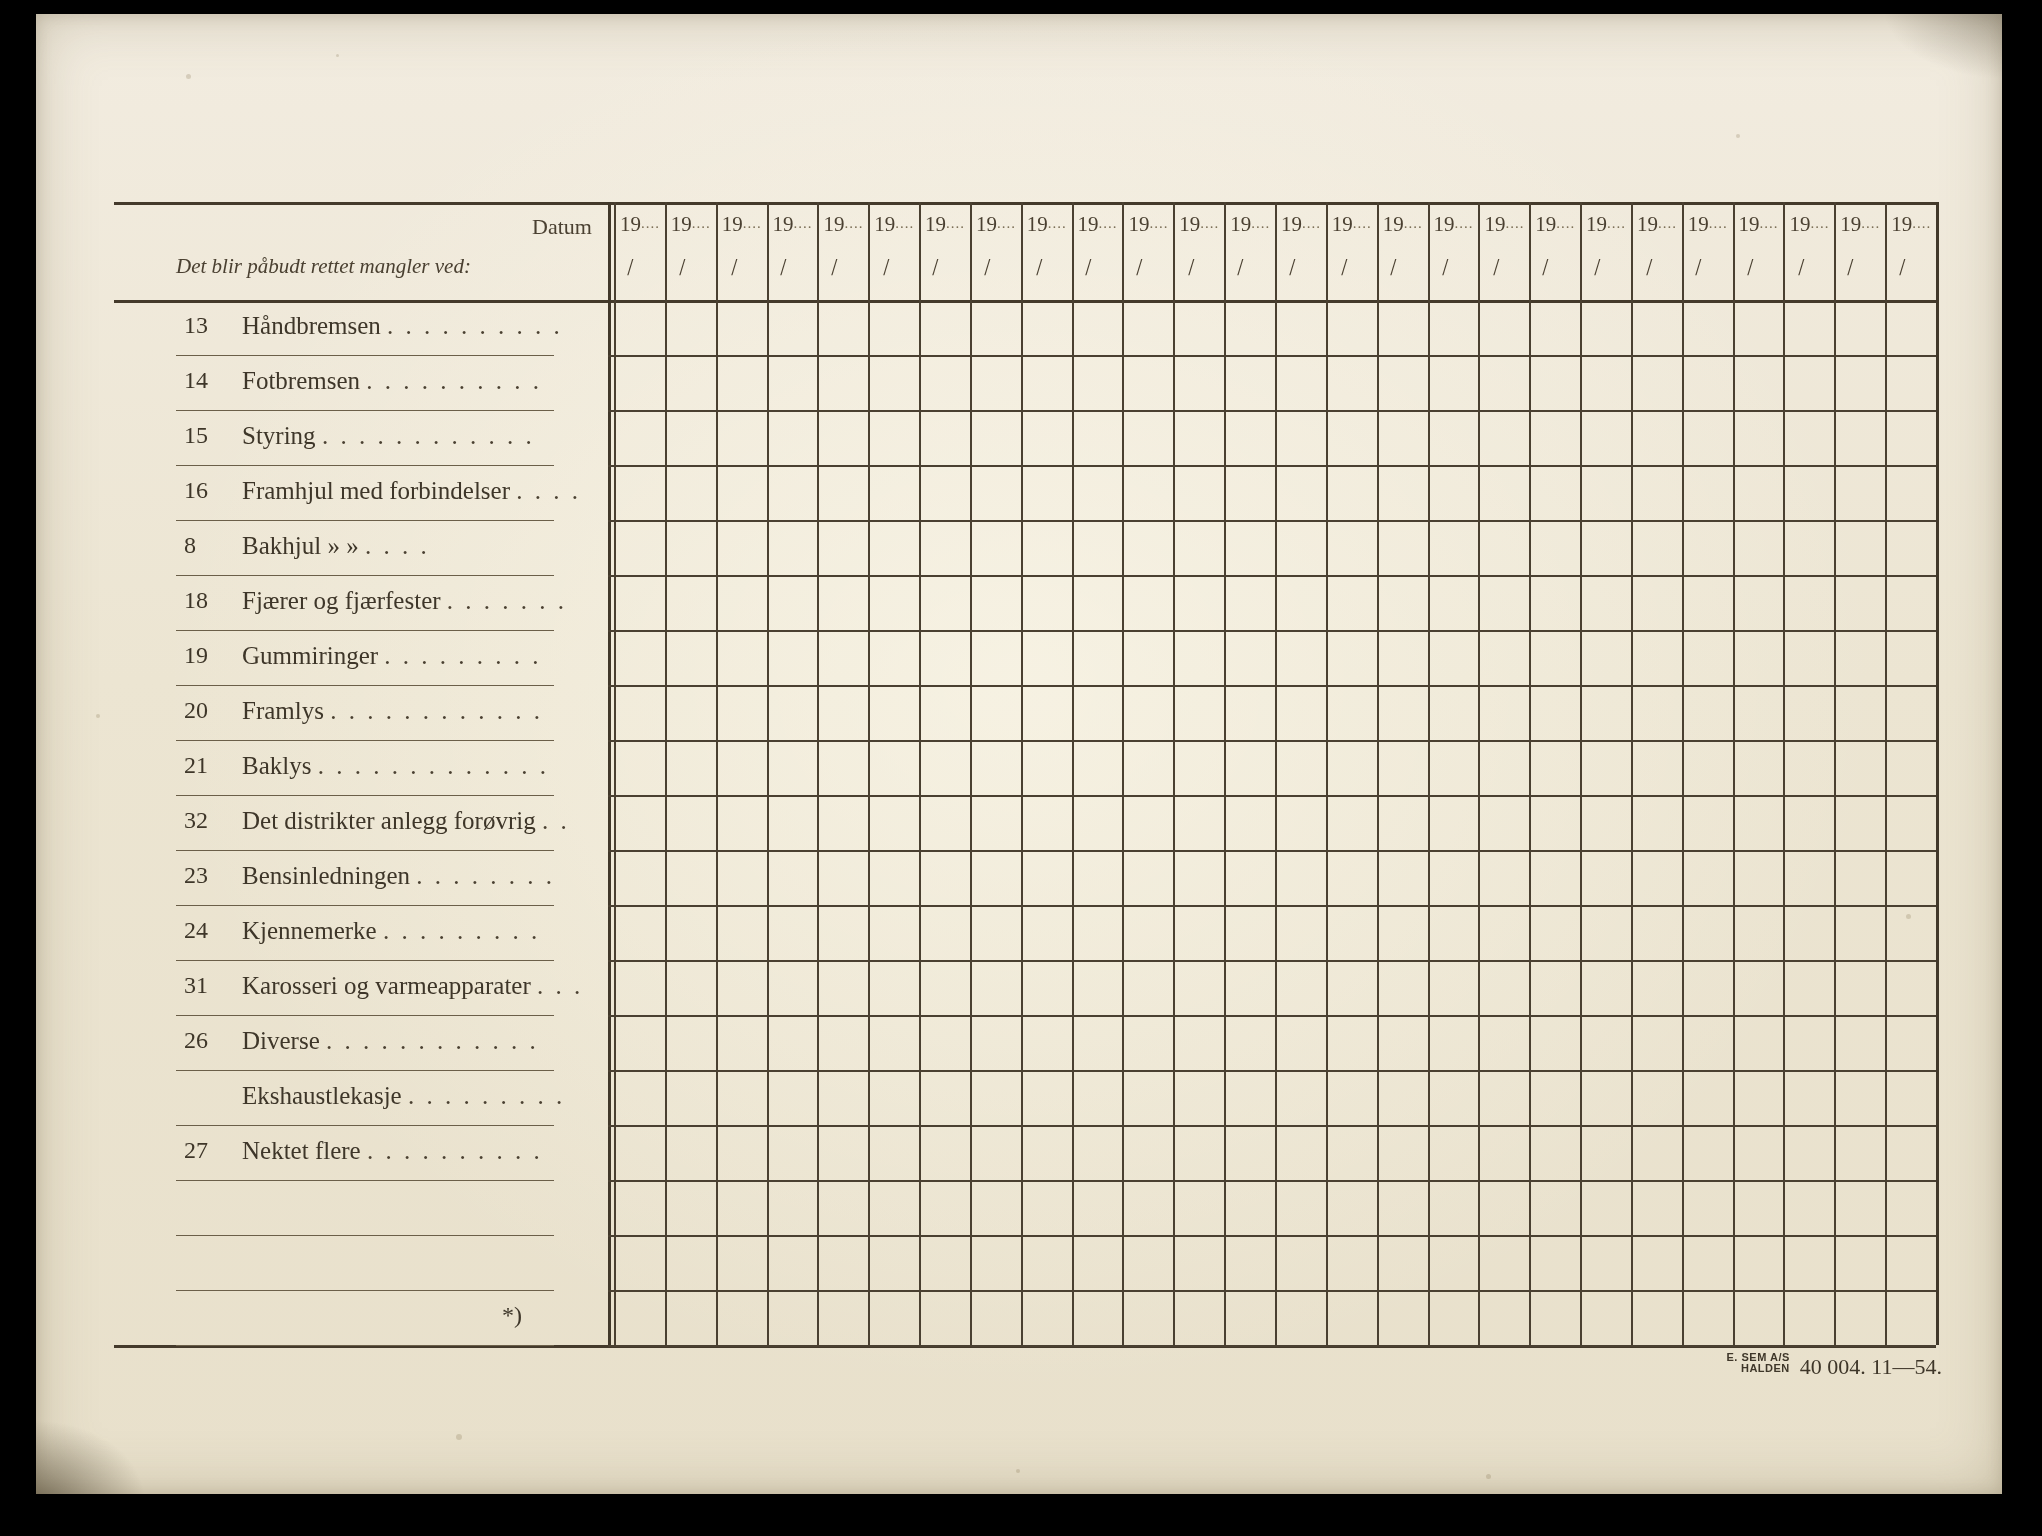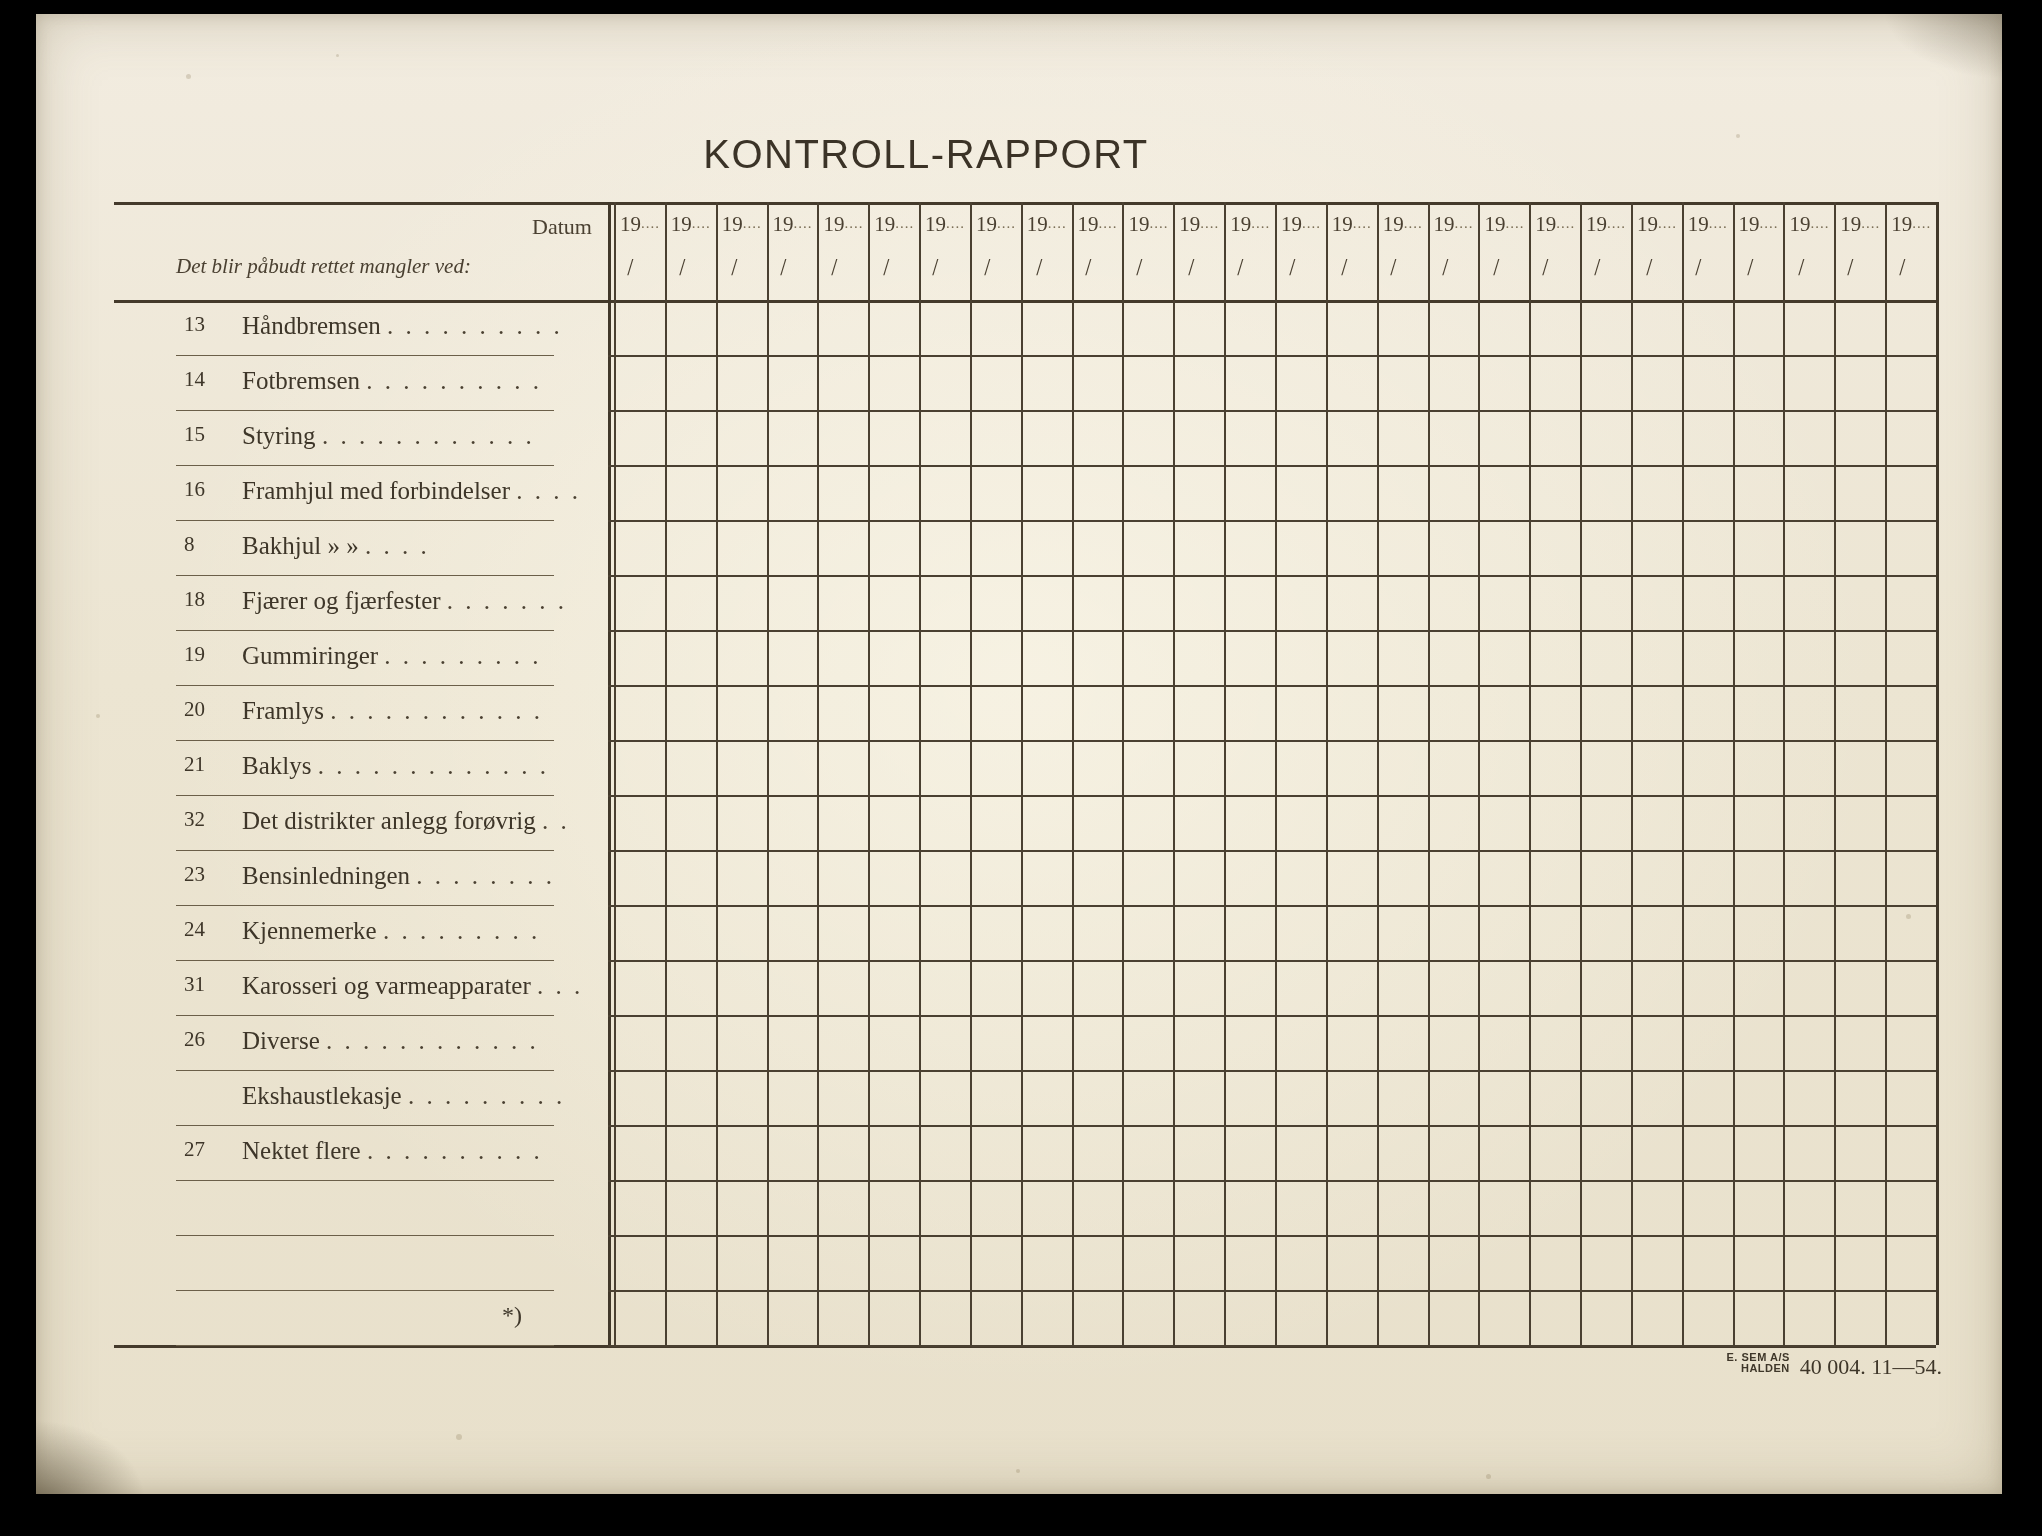--- a/index.html
+++ b/index.html
@@ -144,21 +144,21 @@
   
   .rowlabel {
     position: absolute;
     font-size: 25px;
     color: #3e3629;
     font-family: "Liberation Serif", serif;
     white-space: nowrap;
   }
   .rownum {
     position: absolute;
-    font-size: 21px;
+    font-size: 24px;
     color: #3e3629;
     font-family: "Liberation Serif", serif;
     text-align: left;
   }
   .rowdots {
     color: #4a4031;
     letter-spacing: 3px;
   }
 
   
@@ -206,21 +206,20 @@
     pointer-events: none;
   }
 </style>
 </head>
 <body>
 
 <div id="page">
   <div id="card">
     <div class="paper-tone"></div>
 
-    <div id="title">KONTROLL-RAPPORT</div>
 
     <div id="grid" style="height: 1143px;">
       <div class="hdr-datum" id="datum-label" style="right: 1344px; top: 12px;">Datum</div>
       <div class="hdr-sub" id="subject-label" style="left: 62px; top: 52px;">Det blir påbudt rettet mangler ved:</div>
     <div class="hline thick" style="left: 0px; top: 0px; width: 1822px;"></div>
         <div class="hline thick" style="left: 0px; top: 98px; width: 1822px;"></div>
         <div class="hline thick" style="left: 0px; top: 1143px; width: 1822px;"></div>
         <div class="yearcell" style="left: 506px; top: 10px;"><span>19</span><span class="dots">....</span></div>
         <div class="slashcell" style="left: 513px; top: 52px;">/</div>
         <div class="yearcell" style="left: 556.846px; top: 10px;"><span>19</span><span class="dots">....</span></div>

